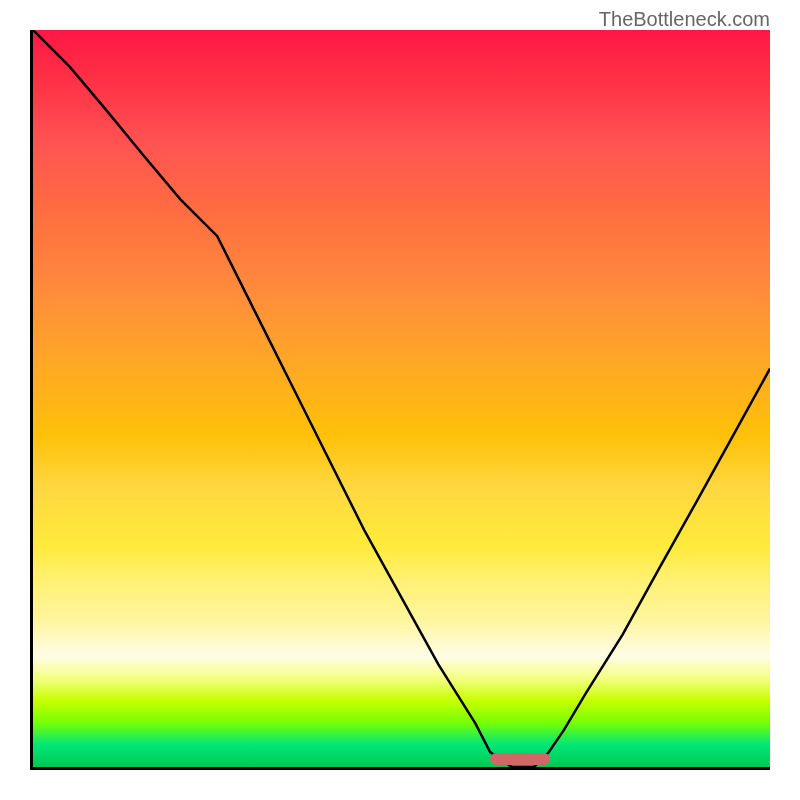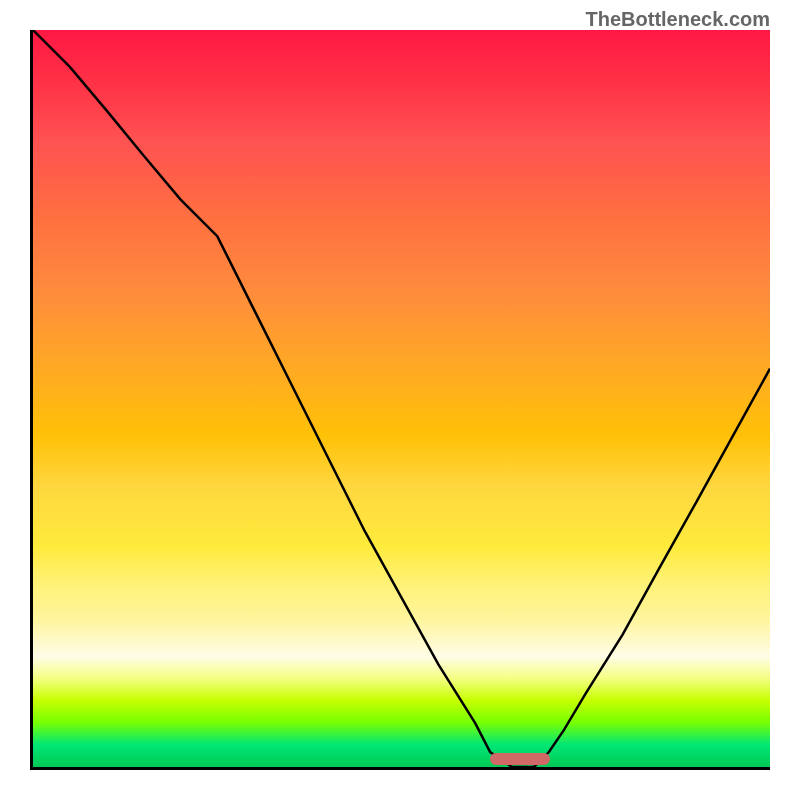--- a/index.html
+++ b/index.html
@@ -66,21 +66,21 @@
       background: #d16868;
       border-radius: 6px;
     }
     .attribution {
       position: absolute;
       top: 8px;
       right: 30px;
       font-family: Arial, sans-serif;
       font-size: 20px;
       color: #666;
-      font-weight: 700;
+      font-weight: 400;
     }
   </style>
 </head>
 <body>
 
 <div class="attribution">TheBottleneck.com</div>
 
 <div class="chart-container">
   <div class="gradient-bg"></div>
   <svg class="curve-svg" viewBox="0 0 740 740" preserveAspectRatio="none">

